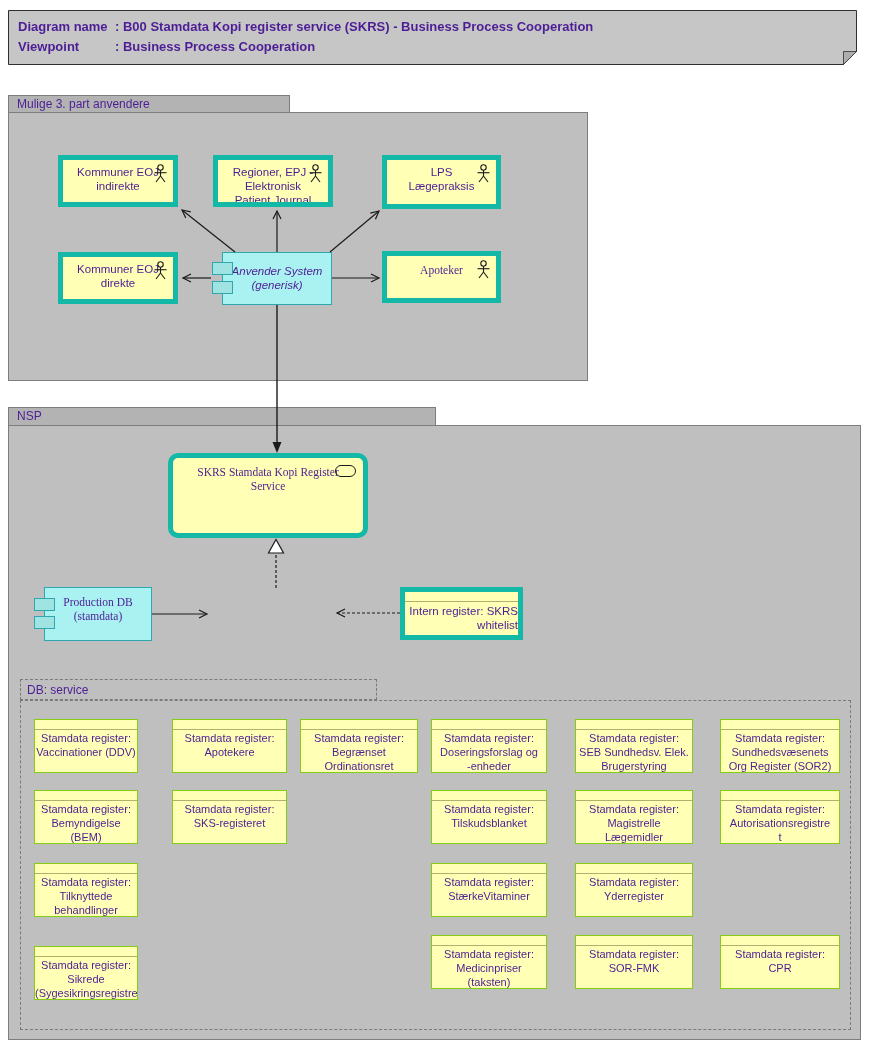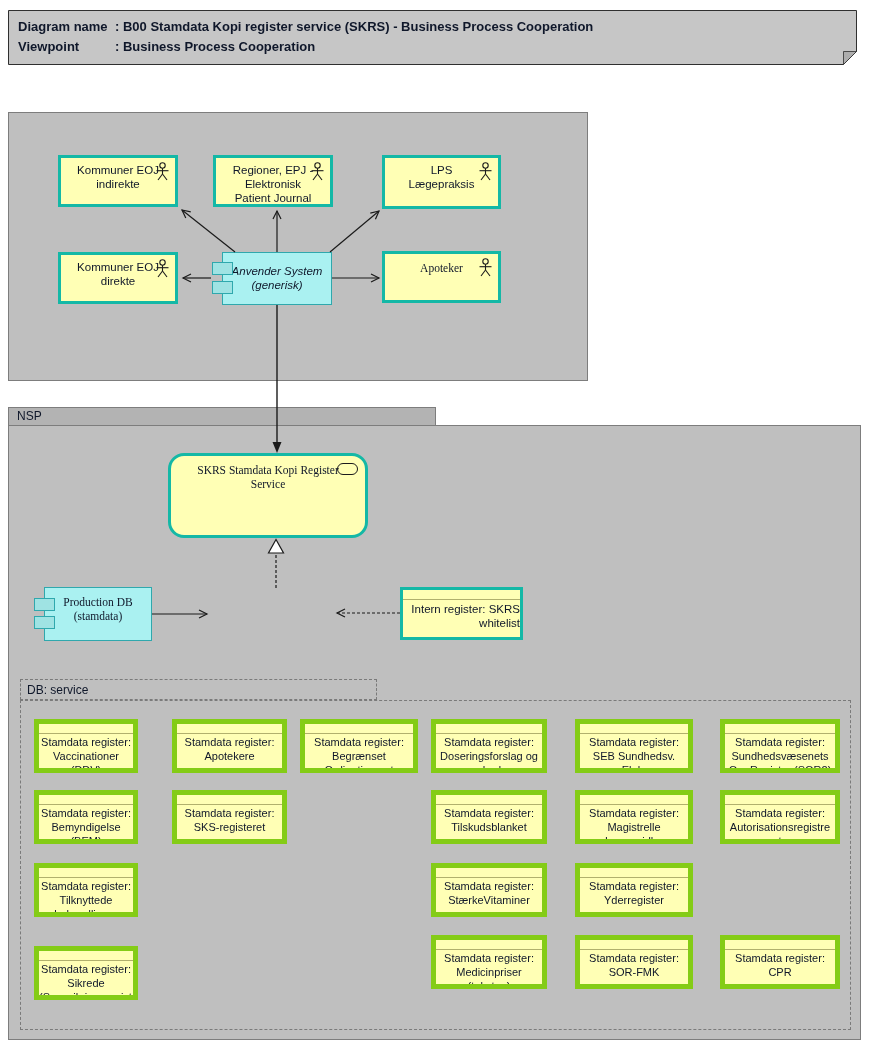--- a/index.html
+++ b/index.html
@@ -1,36 +1,36 @@
 <!DOCTYPE html>
 <html><head>
 <meta charset="utf-8">
 <style>
   html,body{margin:0;padding:0;background:#ffffff;}
   .canvas{position:relative;width:873px;height:1053px;background:#ffffff;
-          font-family:"Liberation Sans",sans-serif;color:#0f172a;overflow:hidden;}
+          font-family:"Liberation Sans",sans-serif;color:#4c1d95;overflow:hidden;}
 
   
   .gtab{position:absolute;background:#b3b3b3;border:1px solid #7d7d7d;border-bottom:none;
         font-size:12px;line-height:15px;padding:1px 0 0 8px;box-sizing:border-box;}
   .gbody{position:absolute;background:#bfbfbf;border:1px solid #7d7d7d;box-sizing:border-box;}
   .dtab{position:absolute;border:1px dashed #7a7a7a;font-size:12px;line-height:16px;
         padding:2px 0 0 6px;box-sizing:border-box;}
   .dbody{position:absolute;border:1px dashed #7a7a7a;box-sizing:border-box;}
 
   
   .nbox{position:absolute;box-sizing:border-box;text-align:center;overflow:hidden;
         font-size:11.5px;line-height:14px;}
-  .yfill{background:#ffffb5;border:3px solid #14b8a6;}
+  .yfill{background:#ffffb5;border:5px solid #14b8a6;}
   .cfill{background:#aaf1f1;border:1px solid #2fa8ad;}
   .lbl{white-space:pre-line;}
   .pt5{padding-top:5px;} .pt7{padding-top:7px;font-family:Liberation Serif, serif;} .pt11{padding-top:11px;font-style:italic;} .pt12{padding-top:12px;}
-  .r10{border-radius:16px;} .r14{border-radius:14px;}
-
-  .reg{position:absolute;box-sizing:border-box;background:#ffffb5;border:5px solid #84cc16;
+  .r10{border-radius:10px;} .r14{border-radius:14px;}
+
+  .reg{position:absolute;box-sizing:border-box;background:#ffffb5;border:1px solid #84cc16;
        font-size:11px;line-height:14px;text-align:center;overflow:hidden;padding-top:11px;}
   .band{position:absolute;top:0;left:0;right:0;height:9px;border-bottom:1px solid #b1b06d;}
 
   .ctab{position:absolute;width:21px;height:13px;background:#9fe3e3;border:1px solid #2fa8ad;
         left:-11px;box-sizing:border-box;}
   .svc-ic{position:absolute;right:7px;top:7px;width:19px;height:10px;
           border:1.3px solid #1b1b1b;border-radius:6px;}
   .actor-ic{position:absolute;right:5px;top:4px;}
 
   
@@ -52,20 +52,23 @@
     <svg width="849" height="55">
       <polygon points="0.5,0.5 848.5,0.5 848.5,41.5 835.5,54.5 0.5,54.5" fill="#c6c6c6" stroke="#2f2f2f"></polygon>
       <polygon points="835.5,54.5 848.5,41.5 835.5,41.5" fill="#adadad" stroke="#2f2f2f" stroke-width="0.8"></polygon>
     </svg>
     <div class="title-text">
       <div><span class="t-label">Diagram name</span><span>:</span> <span>B00 Stamdata Kopi register service (SKRS) - Business Process Cooperation</span></div>
       <div><span class="t-label">Viewpoint</span><span>:</span> <span>Business Process Cooperation</span></div>
     </div>
   </div>
 
+  <div class="gtab" style="left:8px;top:95px;width:282px;height:17px;">
+    <span>Mulige 3. part anvendere</span>
+  </div>
   <div class="gbody" style="left:8px;top:112px;width:580px;height:269px;"></div>
 
   <div class="gtab" style="left:8px;top:407px;width:428px;height:18px;">
     <span>NSP</span>
   </div>
   <div class="gbody" style="left:8px;top:425px;width:853px;height:615px;"></div>
 
   <div class="dtab" style="left:20px;top:679px;width:357px;height:21px;">
     <span>DB: service</span>
   </div>

